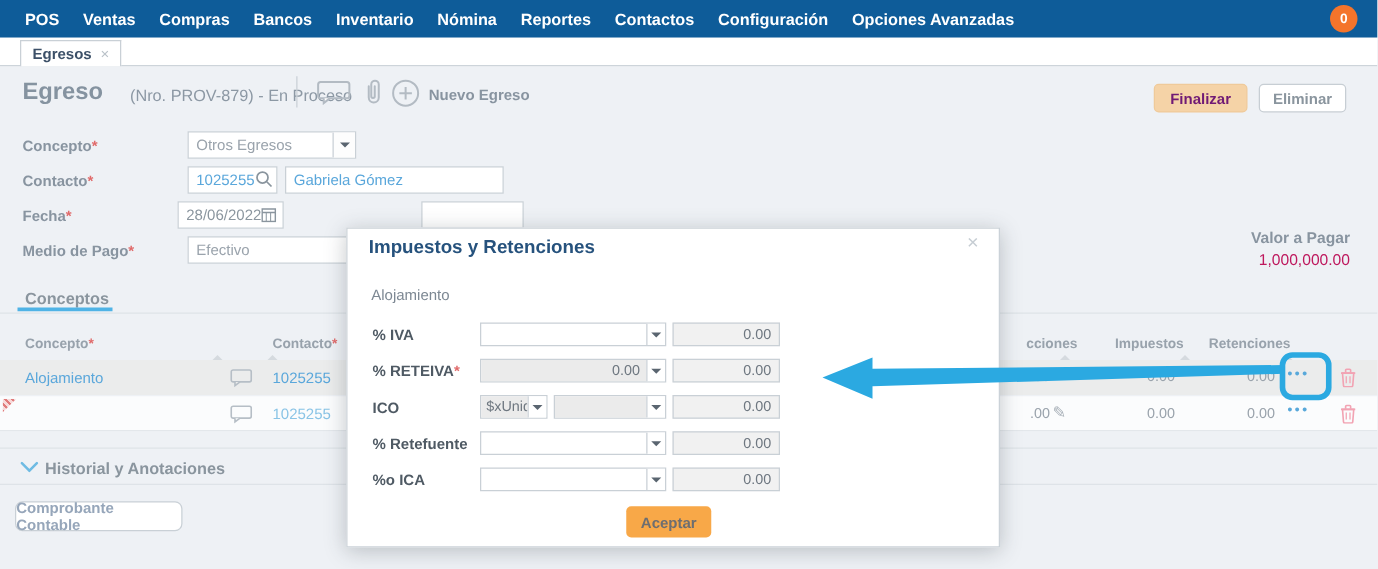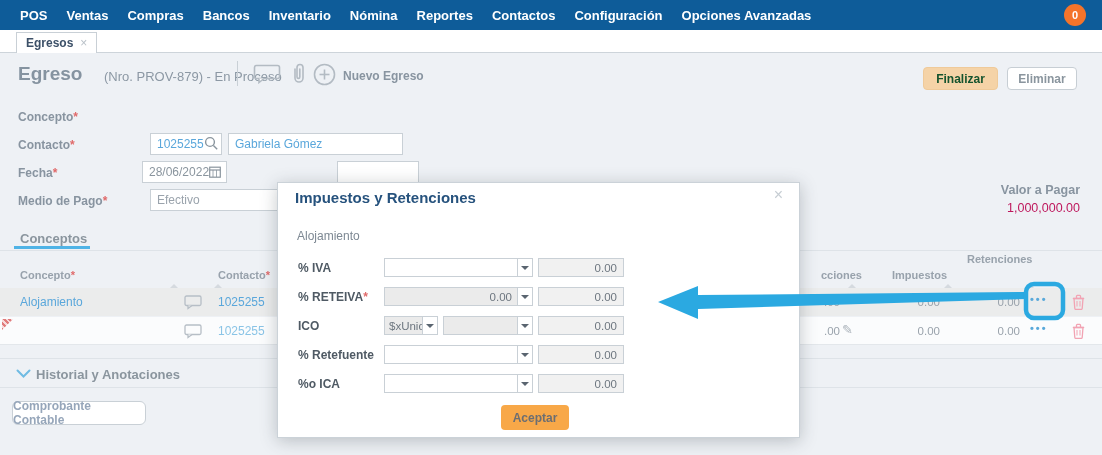--- a/index.html
+++ b/index.html
@@ -19,21 +19,21 @@
 
   .content { position:absolute; left:0; top:53px; width:1102px; height:402px; background:#EEF1F5; z-index:1; }
 
   
   .pg-title { position:absolute; left:18px; top:10px; font-size:19px; font-weight:bold; color:#8593A0; }
   .pg-sub { position:absolute; left:104px; top:16px; font-size:13px; color:#8C98A4; }
   .vdiv { position:absolute; left:237px; top:8px; width:1px; height:25px; background:#C9D0D6; }
   .hd-ico { position:absolute; top:11px; cursor:pointer; }
   .nuevo-lbl { position:absolute; left:343px; top:16px; font-size:12px; font-weight:bold; color:#8894A0; cursor:pointer; }
   .btn { position:absolute; height:23px; border-radius:4px; font-size:12px; font-weight:bold; display:flex; align-items:center; justify-content:center; cursor:pointer; }
-  .btn-finalizar { left:923px; top:14px; width:75px; background:#F5D3A7; color:#14532d; border:1px solid #F0C causes; border:1px solid #EFCA9A; }
+  .btn-finalizar { left:923px; top:14px; width:75px; background:#F5D3A7; color:#701a75; border:1px solid #F0C causes; border:1px solid #EFCA9A; }
   .btn-eliminar { left:1007px; top:14px; width:70px; background:#fff; color:#8A959E; border:1px solid #C7CED4; }
 
   
   .flabel { position:absolute; font-size:12px; font-weight:bold; color:#8894A0; }
   .req { color:#E06A6A; }
   .field { position:absolute; height:22px; background:#fff; border:1px solid #C9D0D6; font-size:12px; color:#9AA3AC; display:flex; align-items:center; padding:0 6px; }
   .field.link { color:#5AA7DB; }
   .sel-caret-box { position:absolute; right:0; top:0; width:18px; height:20px; border-left:1px solid #C9D0D6; background:#FDFDFD; display:flex; align-items:center; justify-content:center; }
   .caret { width:0; height:0; border-left:4px solid transparent; border-right:4px solid transparent; border-top:4px solid #5A6570; }
   .valor-lbl { position:absolute; right:22px; top:130px; font-size:12.5px; font-weight:bold; color:#8894A0; }
@@ -126,20 +126,26 @@
     </span>
     <span class="nuevo-lbl">Nuevo Egreso</span>
     <div class="btn btn-finalizar">Finalizar</div>
     <div class="btn btn-eliminar">Eliminar</div>
 
     <span class="flabel" style="left:18px; top:57px;"><span>Concepto</span><span class="req">*</span></span>
     <span class="flabel" style="left:18px; top:85px;"><span>Contacto</span><span class="req">*</span></span>
     <span class="flabel" style="left:18px; top:113px;"><span>Fecha</span><span class="req">*</span></span>
     <span class="flabel" style="left:18px; top:141px;"><span>Medio de Pago</span><span class="req">*</span></span>
 
+    <div class="field" style="left:150px; top:52px; width:135px;">
+      <span>Otros Egresos</span>
+      <span class="sel-caret-box">
+          <span class="caret"></span>
+        </span>
+    </div>
 
     <div class="field link" style="left:150px; top:80px; width:72px;">
       <span>1025255</span>
     </div>
     <span style="position:absolute; left:204px; top:83px;">
       <svg class="ico" width="15" height="15" viewBox="0 0 15 15">
           <circle cx="6" cy="6" r="4.4" fill="none" stroke="#8A959E" stroke-width="1.4"></circle>
           <line x1="9.4" y1="9.4" x2="13.2" y2="13.2" stroke="#8A959E" stroke-width="1.4"></line>
         </svg>
     </span>
@@ -169,21 +175,21 @@
     <span class="valor-val">1,000,000.00</span>
 
     <span class="sec-tab">Conceptos</span>
     <div class="sec-underline"></div>
     <div class="hline" style="top:197px;"></div>
 
     <span class="th" style="left:20px; top:216px;"><span>Concepto</span><span class="req">*</span></span>
     <span class="th" style="left:218px; top:216px;"><span>Contacto</span><span class="req">*</span></span>
     <span class="th" style="left:821px; top:216px;">cciones</span>
     <span class="th" style="left:892px; top:216px;">Impuestos</span>
-    <span class="th" style="left:967px; top:200px;">Retenciones</span>
+    <span class="th" style="left:967px; top:216px;">Retenciones</span>
     <span class="sortmark" style="left:170px; top:231px;"></span>
     <span class="sortmark" style="left:214px; top:231px;"></span>
     <span class="sortmark" style="left:848px; top:231px;"></span>
     <span class="sortmark" style="left:944px; top:231px;"></span>
     <span class="sortmark" style="left:1026px; top:231px;"></span>
 
     <div class="trow row-hl" style="top:235px;">
       <span class="cell-link" style="left:20px;">Alojamiento</span>
       <span style="position:absolute; left:184px; top:7px;">
         <svg class="ico" width="18" height="15" viewBox="0 0 18 15">

